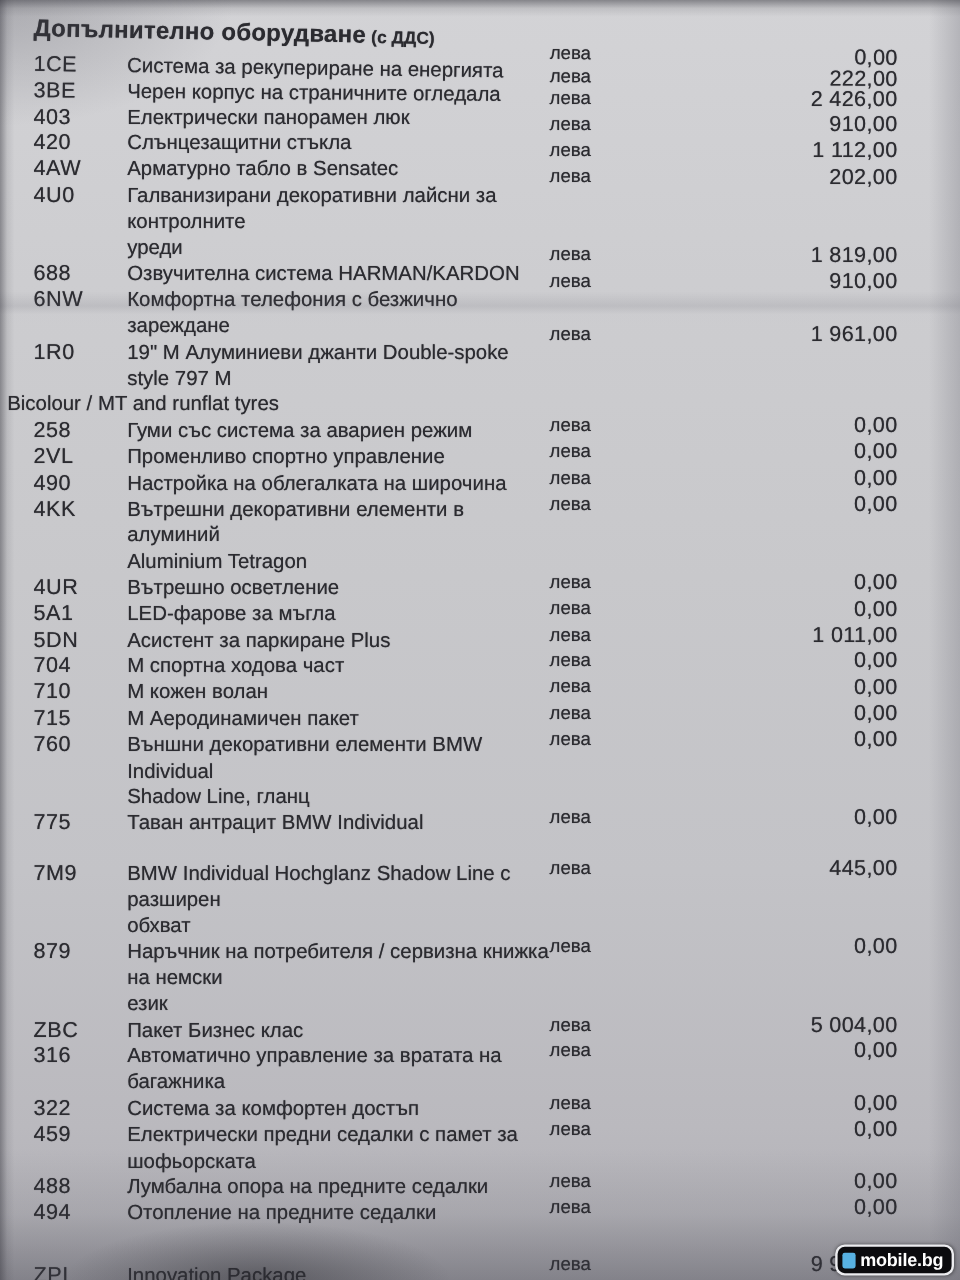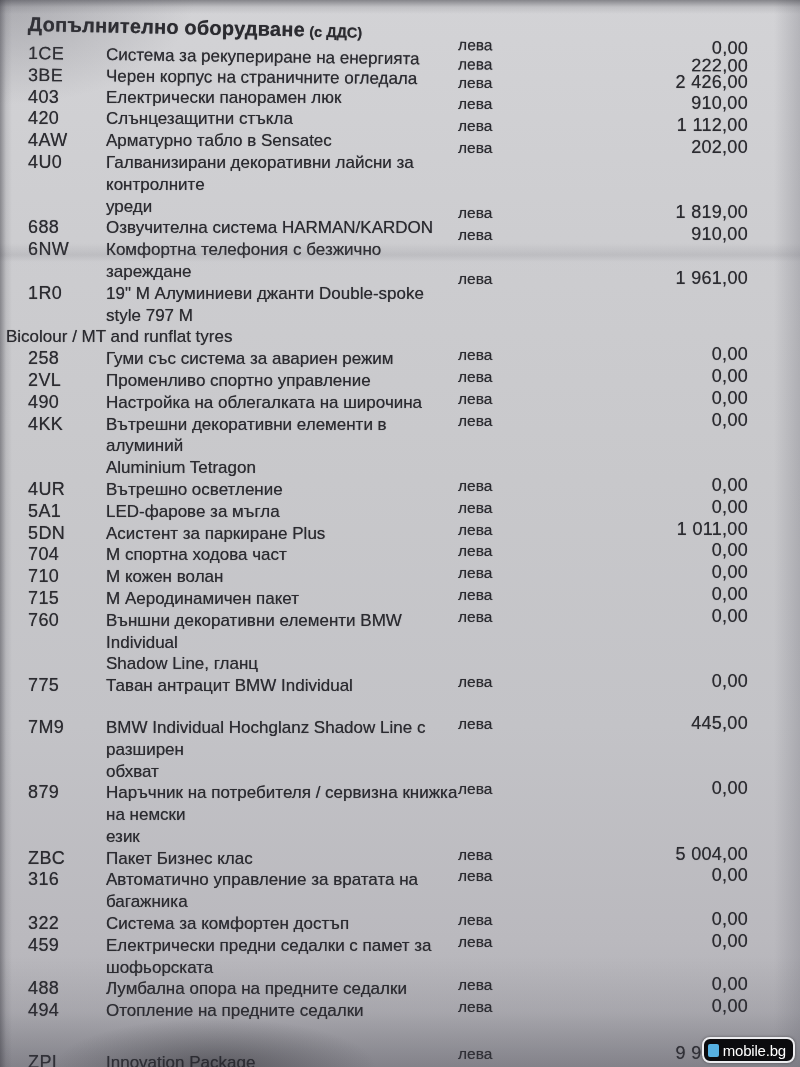--- a/index.html
+++ b/index.html
@@ -47,21 +47,21 @@
   .gap-b{margin-top:30px;}
   
   .watermark{
     position:absolute;right:5px;bottom:4px;z-index:9;
     height:22px;padding:0 7px 0 4px;
     background:#0b0b0e;border:2px solid #ececef;border-radius:8px;
     display:flex;align-items:center;gap:4px;
     box-shadow:0 0 3px rgba(0,0,0,.4);
   }
   .wm-square{width:11px;height:13px;border-radius:2px;}
-  .wm-text{color:#ffffff;font-weight:400;font-size:15px;letter-spacing:-.2px;font-family:"Liberation Sans",sans-serif;}
+  .wm-text{color:#ffffff;font-weight:700;font-size:15px;letter-spacing:-.2px;font-family:"Liberation Sans",sans-serif;}
 </style>
 </head>
 <body>
 
 <div class="sheet">
   <div class="doc-header">
     <span class="doc-title">Допълнително оборудване</span>
     <span class="doc-vat">(с ДДС)</span>
   </div>
   <div class="table" id="options-table">

